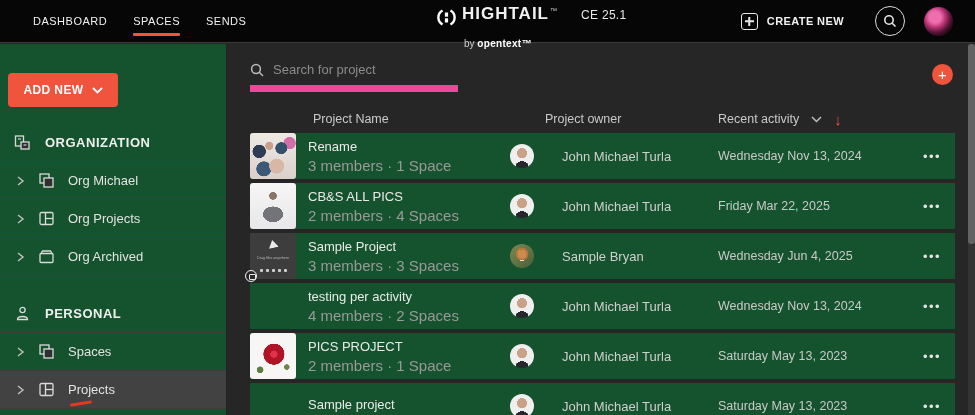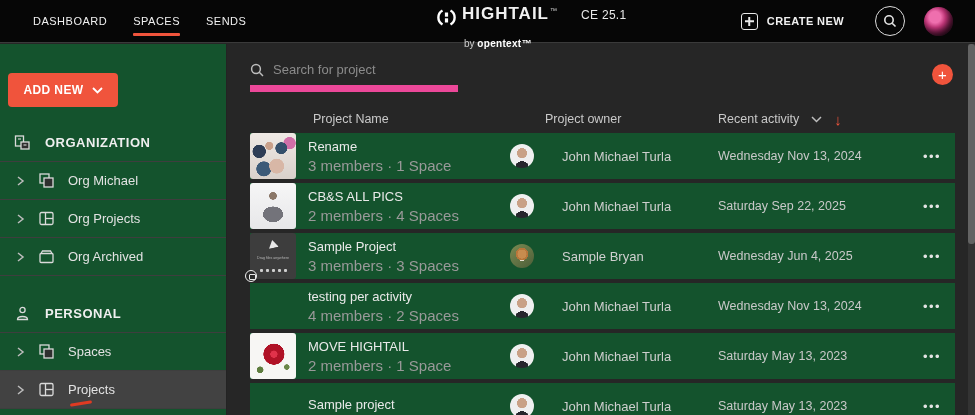--- a/index.html
+++ b/index.html
@@ -308,21 +308,21 @@
   <div class="row">
     <div class="thumb" data-variant="suit"></div>
     <div class="cell-name">
       <div class="row-name">CB&amp;S ALL PICS</div>
       <div class="row-members">2 members  · 4 Spaces</div>
     </div>
     <div class="cell-owner">
       <span class="avatar-owner" data-avatar="man"></span>
       <span class="owner-name">John Michael Turla</span>
     </div>
-    <div class="cell-date">Saturday Sep 22, 2025</div>
+    <div class="cell-date">Friday Mar 22, 2025</div>
     <div class="cell-menu">•••</div>
   </div>
 
   <div class="row">
     <div class="thumb" data-variant="dragui">
       <span class="plane"></span>
       <span class="drag-text">Drag files anywhere</span>
       <span class="drag-dots">
         <i></i>
           <i></i>
@@ -354,21 +354,21 @@
       <span class="avatar-owner" data-avatar="man"></span>
       <span class="owner-name">John Michael Turla</span>
     </div>
     <div class="cell-date">Wednesday Nov 13, 2024</div>
     <div class="cell-menu">•••</div>
   </div>
 
   <div class="row">
     <div class="thumb" data-variant="rose"></div>
     <div class="cell-name">
-      <div class="row-name">MOVE HIGHTAIL</div>
+      <div class="row-name">PICS PROJECT</div>
       <div class="row-members">2 members  · 1 Space</div>
     </div>
     <div class="cell-owner">
       <span class="avatar-owner" data-avatar="man"></span>
       <span class="owner-name">John Michael Turla</span>
     </div>
     <div class="cell-date">Saturday May 13, 2023</div>
     <div class="cell-menu">•••</div>
   </div>
 

